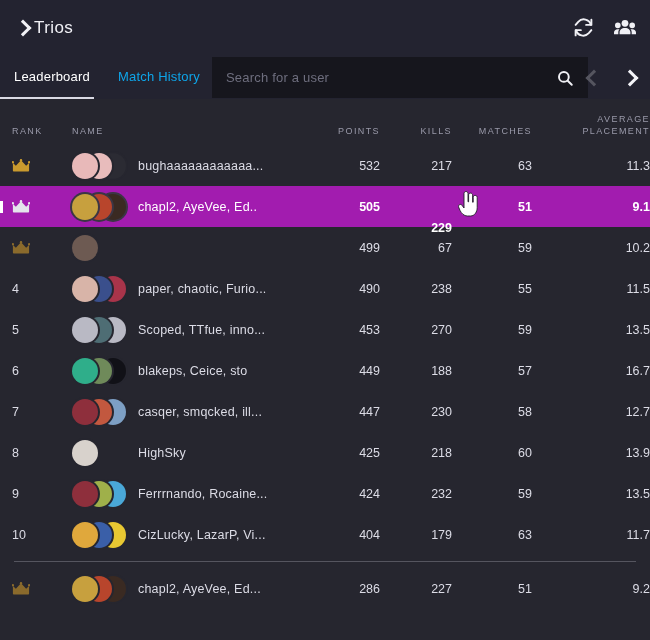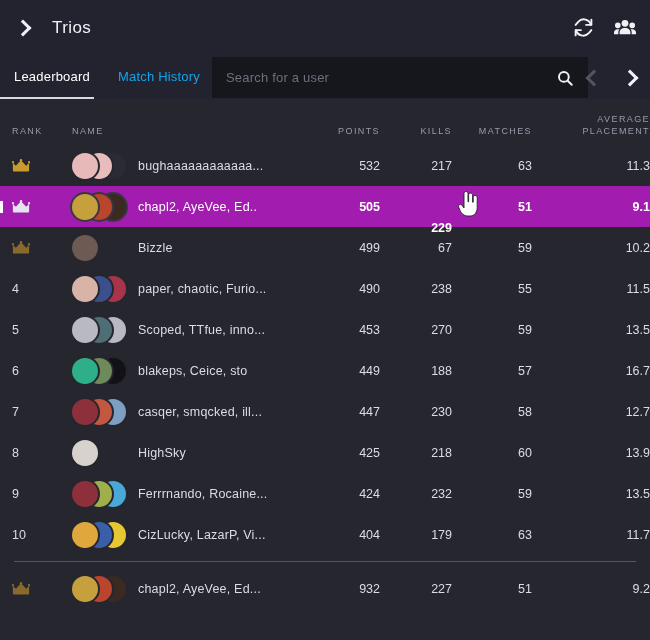--- a/index.html
+++ b/index.html
@@ -25,21 +25,21 @@
     position: relative;
     height: 55px;
     background: #232330;
     display: flex;
     align-items: center;
     padding: 0 14px;
   }
   .topbar-left {
     display: flex;
     align-items: center;
-    gap: 20px;
+    gap: 2px;
   }
   .chev-right {
     width: 18px; height: 18px;
     display: inline-block;
     position: relative;
     cursor: pointer;
   }
   .chev-right::before {
     content: "";
     position: absolute;
@@ -402,21 +402,20 @@
                 <circle cx="1" cy="3.3" r="1.3" fill="#8a6a2c"></circle>
                 <circle cx="19" cy="3.3" r="1.3" fill="#8a6a2c"></circle>
                 <circle cx="10" cy="1" r="1.3" fill="#8a6a2c"></circle>
               </svg>
             </span>
           </div>
           <div class="name-cell">
             <div class="avatars">
               <span class="av a1" style="background:#6d5a52;box-shadow:0 0 0 2px #26262f;"></span>
             </div>
-            <span class="name-txt">Bizzle</span>
           </div>
           <div class="num c-points">499</div>
           <div class="num c-kills">67</div>
           <div class="num c-matches">59</div>
           <div class="num c-avg">10.2</div>
         </div>
         <div class="row">
           <div class="rank-cell">
             <span>4</span>
           </div>
@@ -550,21 +549,21 @@
             </span>
           </div>
           <div class="name-cell">
             <div class="avatars">
               <span class="av a1" style="background:#c7a03e;box-shadow:0 0 0 2px #26262f;"></span>
               <span class="av a2" style="background:#b8452c;box-shadow:0 0 0 2px #26262f;"></span>
               <span class="av a3" style="background:#3a2a22;box-shadow:0 0 0 2px #26262f;"></span>
             </div>
             <span class="name-txt">chapl2, AyeVee, Ed...</span>
           </div>
-          <div class="num c-points">932</div>
+          <div class="num c-points">286</div>
           <div class="num c-kills">227</div>
           <div class="num c-matches">51</div>
           <div class="num c-avg">9.2</div>
         </div>
       </div>
   </div>
 
   <div class="cursor" style="left: 458px; top: 191px;">
     <svg width="20" height="26" viewBox="0 0 20 26">
       <path d="M6 2.6c0-1.2.9-2.1 2-2.1s2 .9 2 2.1v8.2h.6V4.1c0-1.1.9-2 2-2s2 .9 2 2v7.1h.6V6.4c0-1.1.9-2 2-2s2 .9 2 2v10.2c0 4.3-2.6 8.4-6.6 8.4H9.4C6 25 3.4 22.4 2 19.4L.6 16.1c-.4-1 .1-2.1 1.1-2.5 1-.4 2 0 2.5.9L6 17V2.6z" fill="#ffffff" stroke="#202028" stroke-width="0.9"></path>

